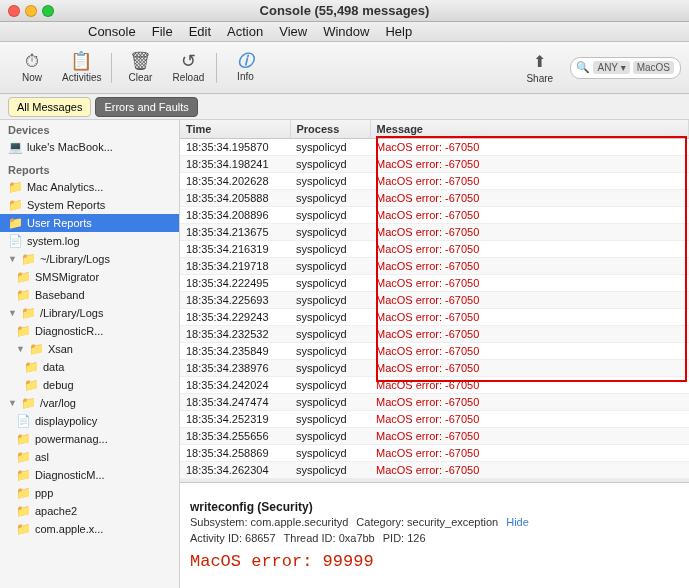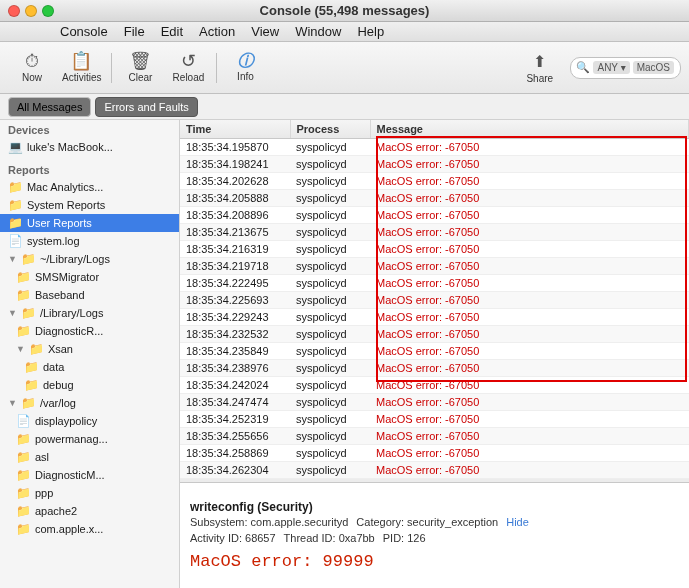--- a/index.html
+++ b/index.html
@@ -41,21 +41,21 @@
       left: 50%;
       transform: translateX(-50%);
       font-size: 13px;
       font-weight: 600;
       color: #333;
     }
     .menu-bar {
       background: linear-gradient(to bottom, #efefef, #e0e0e0);
       display: flex;
       align-items: center;
-      padding: 0 60px;
+      padding: 0 88px;
       gap: 16px;
       height: 20px;
       border-bottom: 1px solid #c0c0c0;
       font-size: 13px;
       color: #1a1a1a;
     }
     .menu-item {
       cursor: pointer;
     }
 
@@ -134,21 +134,21 @@
     .filter-bar {
       background: #f0f0f0;
       height: 26px;
       display: flex;
       align-items: center;
       padding: 0 8px;
       gap: 4px;
       border-bottom: 1px solid #d0d0d0;
     }
     .filter-btn {
-      background: #737373;
+      background: #fef9c3;
       border: 1px solid #c0c0c0;
       border-radius: 4px;
       padding: 2px 8px;
       font-size: 11px;
       cursor: pointer;
       height: 20px;
     }
     .filter-btn.active {
       background: #6e6e6e;
       color: white;

